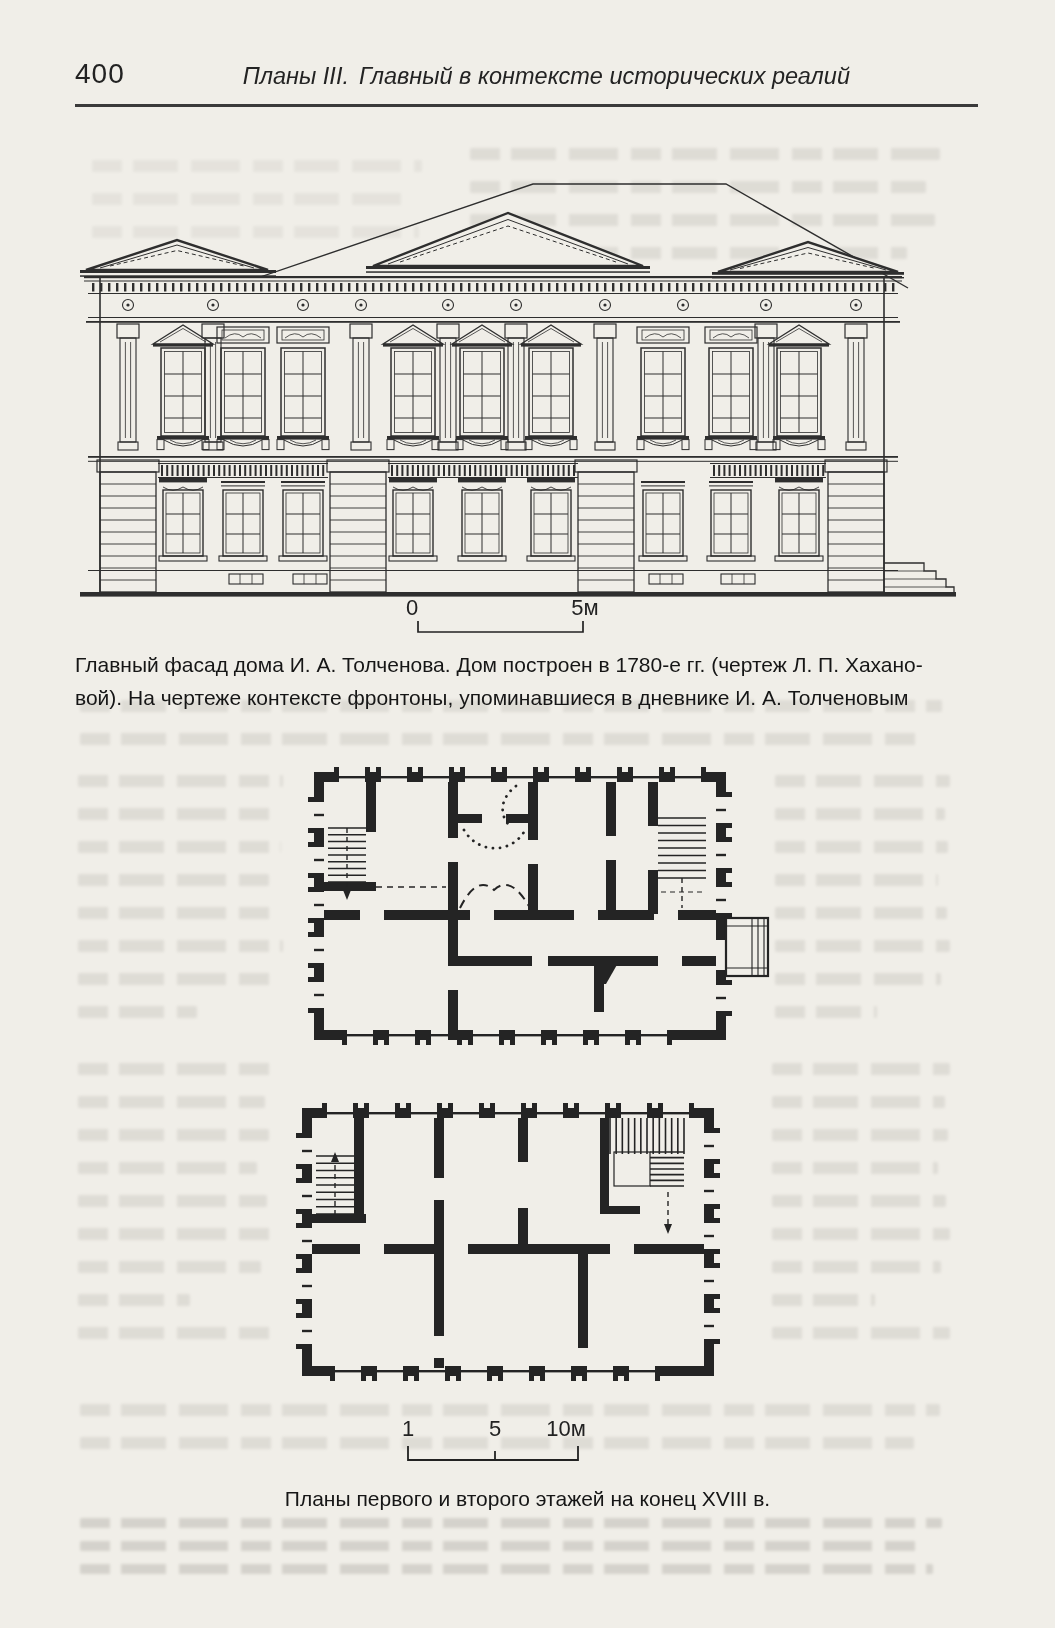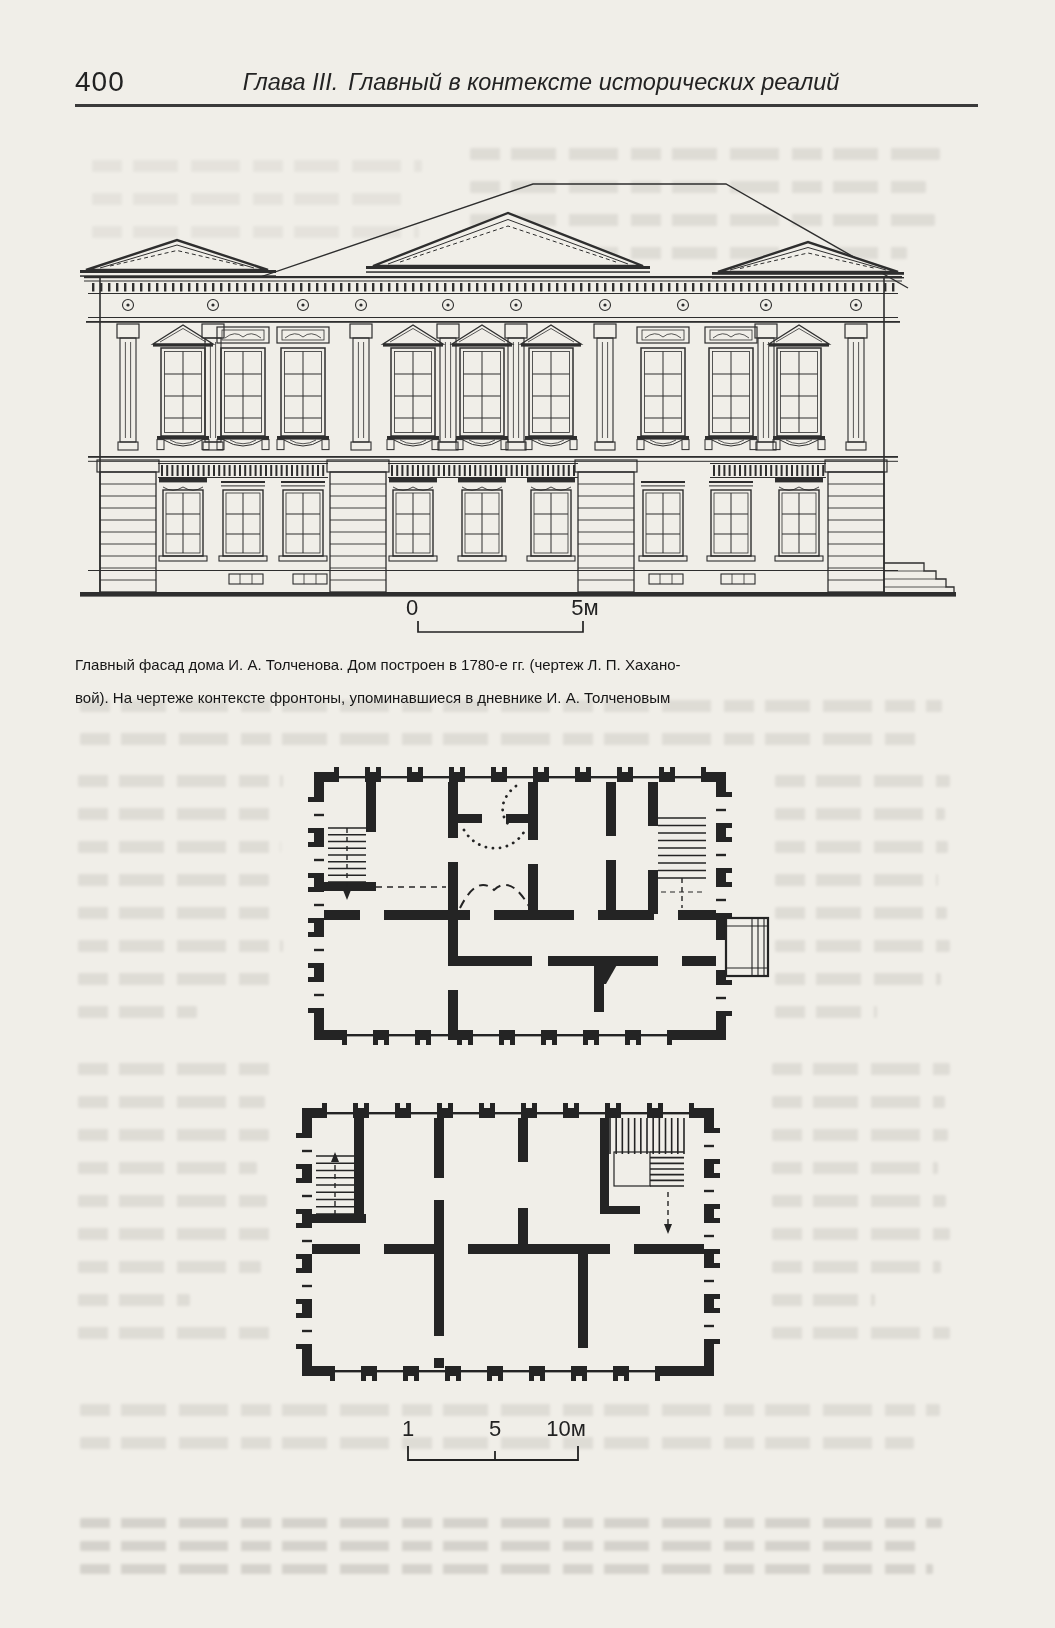--- a/index.html
+++ b/index.html
@@ -2,27 +2,27 @@
 <html><head>
 <meta charset="utf-8">
 <style>
   html,body{margin:0;padding:0;background:#d8d6d0;}
   .page{
     position:relative;width:1055px;height:1628px;background:#f0eee8;
     overflow:hidden;font-family:"Liberation Sans",sans-serif;color:#1c1c1c;
   }
   .abs{position:absolute;}
   
-  .page-header{position:absolute;left:75px;top:66px;width:900px;display:flex;align-items:center;}
+  .page-header{position:absolute;left:75px;top:58px;width:900px;display:flex;align-items:flex-end;}
   .page-number{font-size:28px;letter-spacing:1px;color:#222;}
   .chapter{margin-left:118px;font-size:23.5px;font-style:italic;color:#232323;}
   .chapter .lbl{margin-right:10px;}
   .header-rule{position:absolute;left:75px;top:104px;width:903px;height:2.6px;background:#3a3a3a;}
   
-  .caption1{position:absolute;left:75px;top:648px;width:910px;font-size:15px;line-height:33px;color:#161616;}
+  .caption1{position:absolute;left:75px;top:648px;width:910px;font-size:21px;line-height:33px;color:#161616;}
   .caption1 div{white-space:nowrap;}
   .caption2{position:absolute;left:75px;top:1487px;width:905px;text-align:center;font-size:21px;color:#161616;}
   
   .ghost-layer{position:absolute;inset:0;pointer-events:none;}
   .ghost-region{position:absolute;}
   .ghost-line{
     height:12px;margin-bottom:21px;border-radius:2px;
     background:repeating-linear-gradient(90deg,#6b675f 0 30px,transparent 30px 41px,
       #6b675f 41px 86px,transparent 86px 99px,#6b675f 99px 148px,transparent 148px 161px);
     opacity:.13;filter:blur(1.4px);
@@ -101,21 +101,21 @@
       <div class="ghost-region strong" style="left: 80px; top: 1518px; width: 862px;">
         <div class="ghost-line" style="width: 100%;"></div>
         <div class="ghost-line" style="width: 97%;"></div>
         <div class="ghost-line" style="width: 99%;"></div>
       </div>
     </div>
 
   <div class="page-header">
     <span class="page-number">400</span>
     <span class="chapter">
-      <span class="lbl">Глава III.</span><span>Главный в контексте исторических реалий</span>
+      <span class="lbl">Планы III.</span><span>Главный в контексте исторических реалий</span>
     </span>
   </div>
   <div class="header-rule"></div>
 
   <svg class="abs" id="facade-svg" style="left:78px;top:126px" width="880" height="512" viewBox="0 0 880 512">
     <g stroke="#2e2e2e" fill="none" stroke-width="1.2">
 
       <path d="M150,162 L455,58 H648 L830,162" stroke-width="1.4"></path>
       <rect x="22" y="150" width="784" height="316" fill="#f0eee8" stroke="none"></rect>
 
@@ -1052,14 +1052,15 @@
   </svg>
 
   <svg class="abs" style="left:378px;top:1414px" width="240" height="62" viewBox="0 0 240 62">
     <path d="M30,32 V46 H200 V32" fill="none" stroke="#222" stroke-width="1.8"></path>
     <path d="M117,37 V46" fill="none" stroke="#222" stroke-width="1.8"></path>
     <text x="30" y="22" font-size="22" text-anchor="middle">1</text>
     <text x="117" y="22" font-size="22" text-anchor="middle">5</text>
     <text x="188" y="22" font-size="22" text-anchor="middle">10м</text>
   </svg>
 
+  <div class="caption2">Планы первого и второго этажей на конец XVIII в.</div>
 
 </div>
 
 </body></html>

